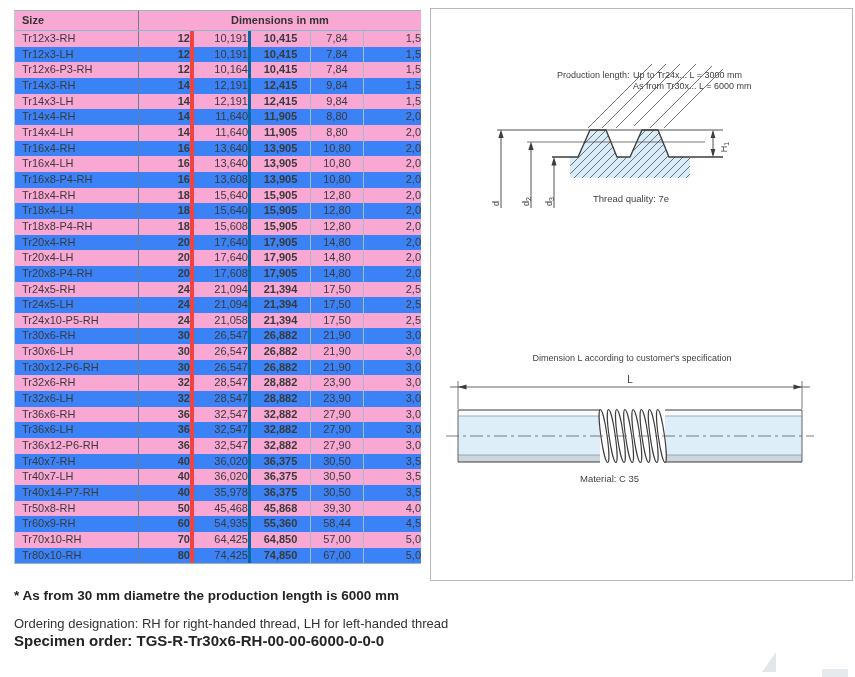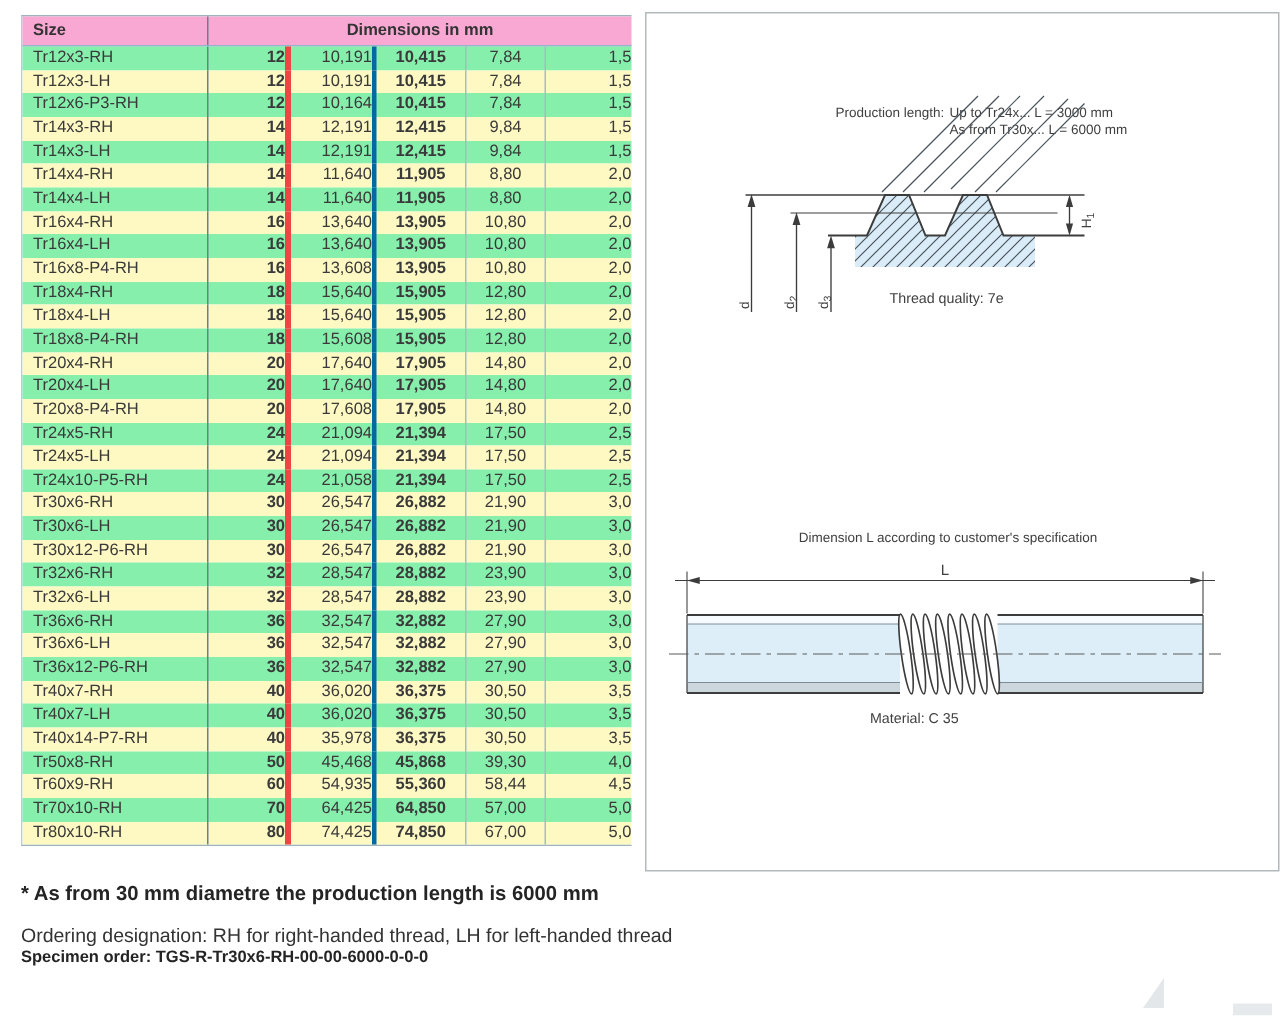--- a/index.html
+++ b/index.html
@@ -14,40 +14,40 @@
     box-sizing:content-box;font-size:11px;
   }
   .thead{background:#f9a8d4;border-bottom:1px solid #8cb6cc;}
   .hrow{display:flex;height:19px;line-height:19px;font-weight:bold;color:#333;}
   .hcell{box-sizing:border-box;}
   .hc-size{width:124px;padding-left:7px;border-right:1px solid #66808f;}
   .hc-dims{width:282px;text-align:center;}
   .hc-num{text-align:center;border-right:1px solid #a3bcc8;}
   .hc-num:last-child{border-right:none;}
   .w-d{width:55px}.w-d2min{width:57px}.w-d2max{width:60px}.w-d3{width:53px}.w-h1{width:57px}
-  .trow{display:flex;height:15.67px;line-height:15.67px;background:#86efac;}
-  .trow.alt{background:#fef9c3;}
+  .trow{display:flex;height:15.67px;line-height:15.67px;background:#f9a8d4;}
+  .trow.alt{background:#3b82f6;}
   .tcell{box-sizing:border-box;overflow:hidden;white-space:nowrap;}
   .tcell.c0{width:124px;padding-left:7px;border-right:1px solid #66808f;text-align:left;}
   .tcell.c1{width:55px;text-align:right;border-right:4px solid #ef4444;font-weight:bold;}
   .tcell.c2{width:57px;text-align:right;border-right:3px solid #0369a1;}
   .tcell.c3{width:60px;text-align:center;border-right:1px solid #a3bcc8;font-weight:bold;}
   .tcell.c4{width:53px;text-align:center;border-right:1px solid #a3bcc8;}
   .tcell.c5{width:57px;text-align:right;}
   
   .panel{
     position:absolute;left:430px;top:8px;width:421px;height:571px;
     border:1px solid #b4b9bc;background:#fff;
   }
   .panel-svg{position:absolute;left:430px;top:8px;width:423px;height:573px;}
   svg text{font-family:"Liberation Sans", sans-serif;fill:#3f3f3f;}
   
   .foot1{position:absolute;left:14px;top:588px;font-size:13.5px;font-weight:bold;color:#242424;}
   .foot2{position:absolute;left:14px;top:616px;font-size:13px;color:#333;}
-  .foot3{position:absolute;left:14px;top:632px;font-size:11px;font-weight:bold;color:#242424;}
+  .foot3{position:absolute;left:14px;top:632px;font-size:15px;font-weight:bold;color:#242424;}
   
   .artifact-triangle{position:absolute;left:762px;top:652px;width:0;height:0;
     border-left:14px solid transparent;border-bottom:20px solid #e3e7e9;}
   .artifact-rect{position:absolute;left:822px;top:669px;width:26px;height:8px;background:#e6eaec;}
 </style>
 </head>
 <body>
 
 <div class="dim-table">
   <div class="thead">

